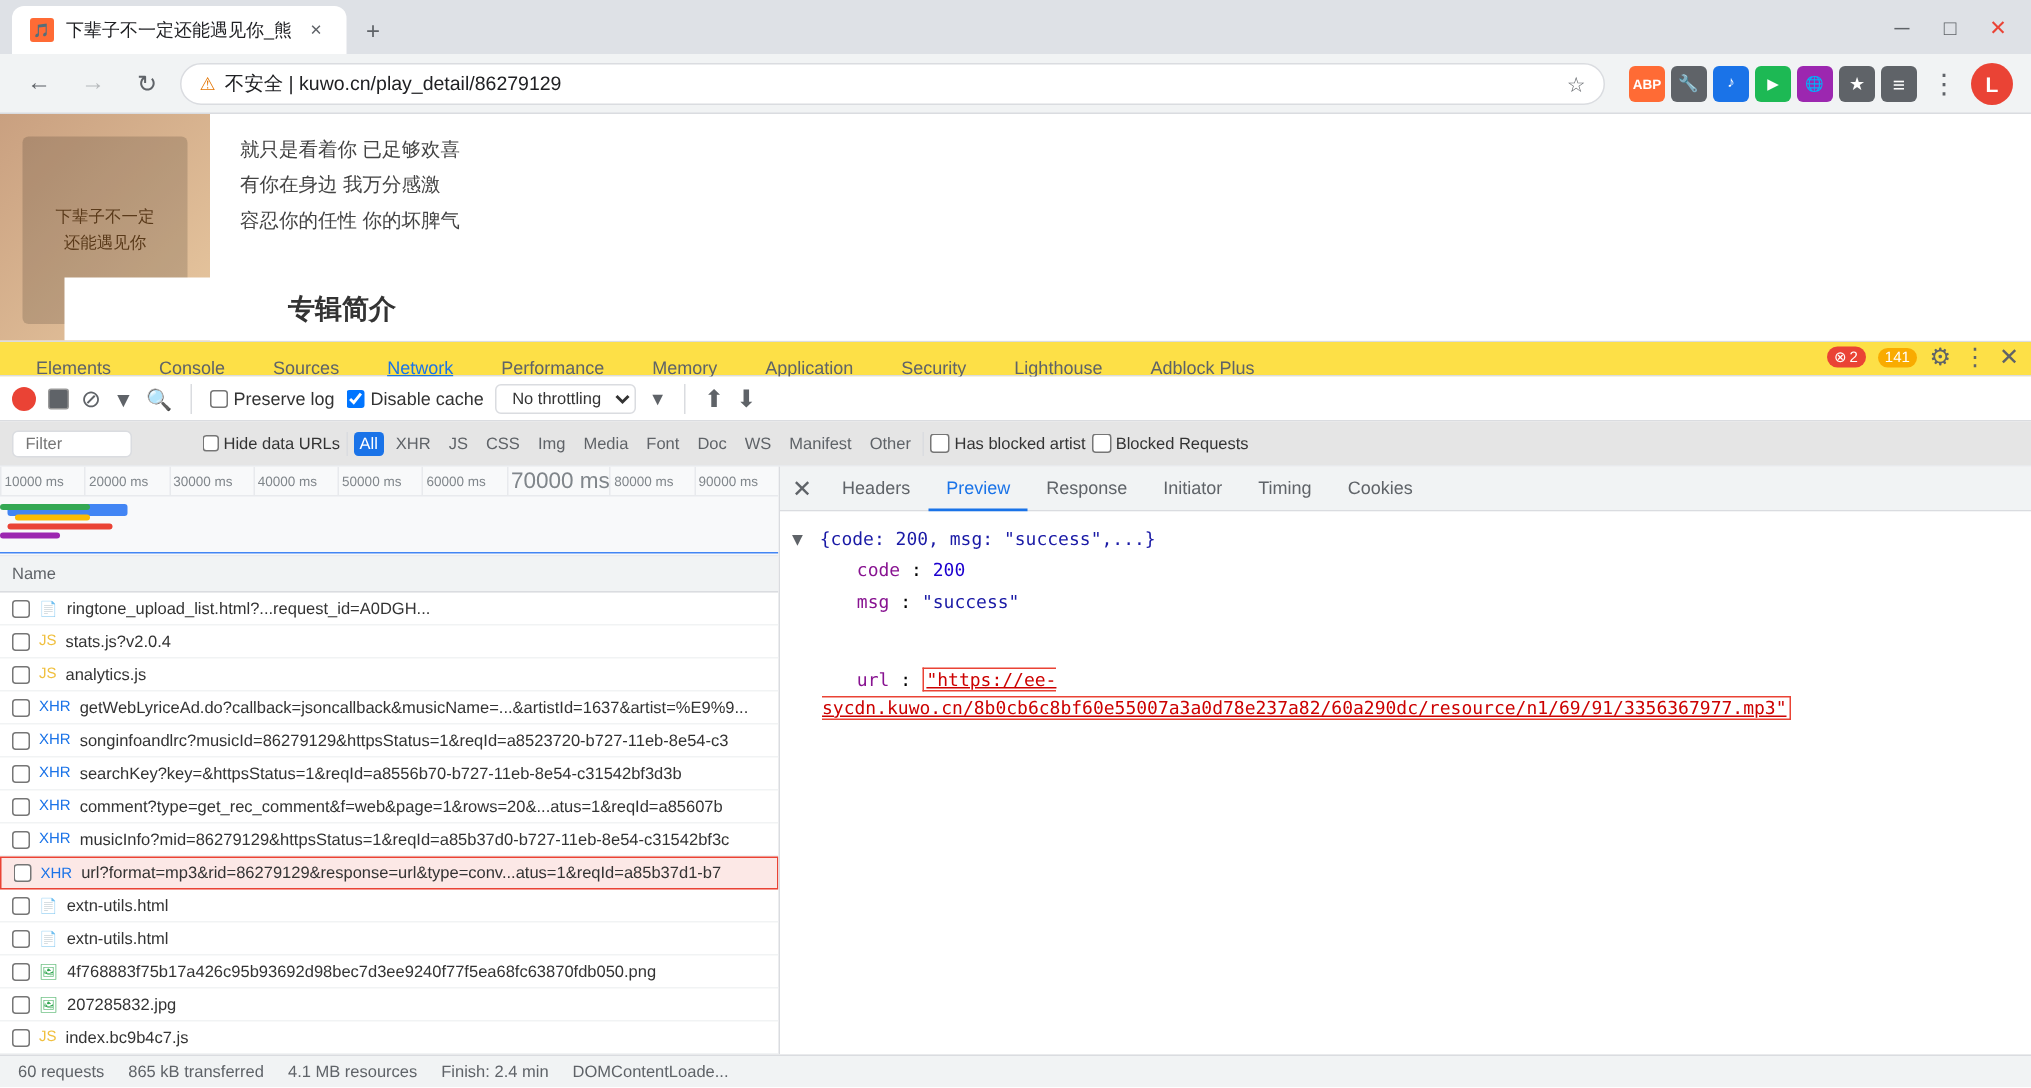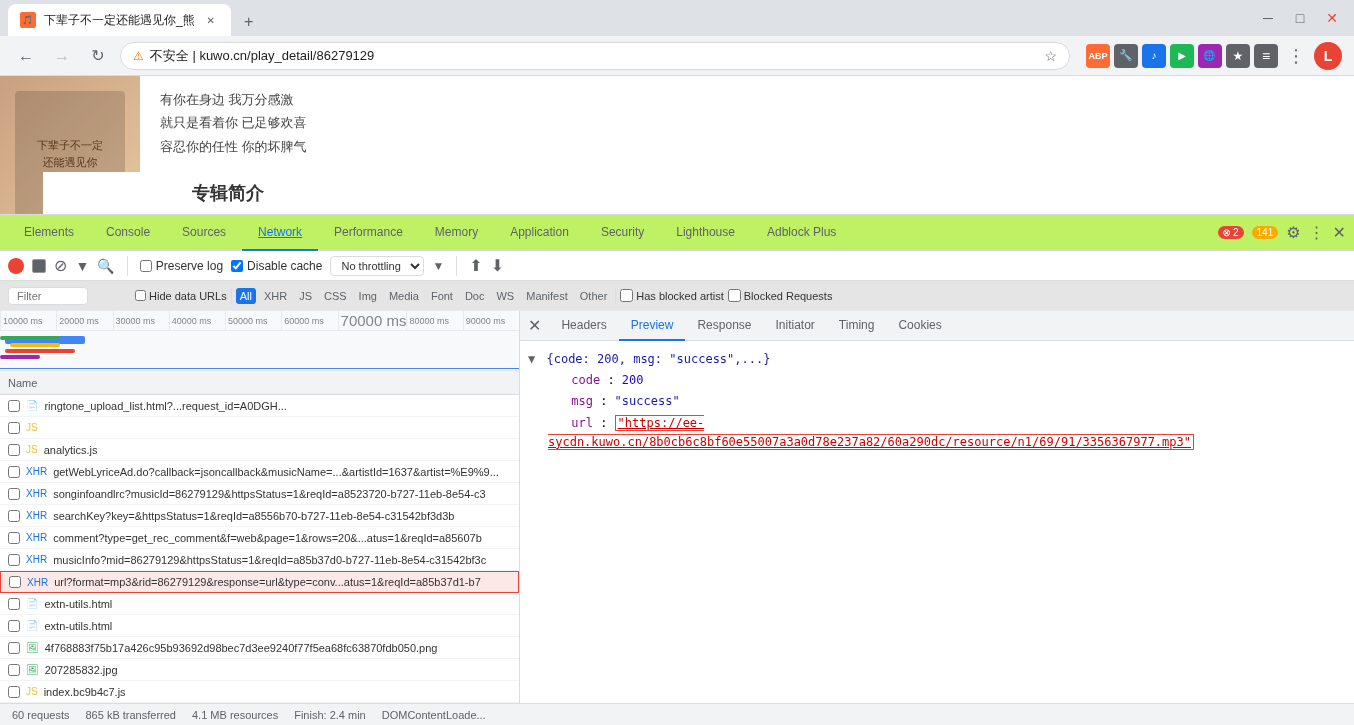--- a/index.html
+++ b/index.html
@@ -37,21 +37,21 @@
     
     .main-area { flex: 1; display: flex; flex-direction: column; overflow: hidden; }
 
     
     .page-content { height: 200px; background: #f8f9fa; display: flex; align-items: flex-start; padding: 0; overflow: hidden; position: relative; }
 
     
     .devtools { flex: 1; display: flex; flex-direction: column; border-top: 1px solid #dadce0; background: #fff; }
 
     
-    .devtools-header { display: flex; align-items: center; background: #bef264; border-bottom: 1px solid #dadce0; height: 36px; padding: 0 8px; }
+    .devtools-header { display: flex; align-items: flex-start; background: #fde047; border-bottom: 1px solid #dadce0; height: 23px; padding: 0 8px; }
     .devtools-tabs { display: flex; align-items: center; flex: 1; gap: 0; }
     .devtools-tab { padding: 0 16px; height: 36px; display: flex; align-items: center; font-size: 12px; color: #5f6368; cursor: pointer; border-bottom: 2px solid transparent; white-space: nowrap; }
     .devtools-tab.active { color: #1a73e8; border-bottom: 2px solid #1a73e8; text-decoration: underline; }
     .devtools-header-right { display: flex; align-items: center; gap: 8px; margin-left: auto; }
     .error-badge { background: #ea4335; color: white; border-radius: 10px; padding: 1px 5px; font-size: 10px; display: flex; align-items: center; gap: 2px; }
     .warn-badge { background: #f9ab00; color: white; border-radius: 10px; padding: 1px 5px; font-size: 10px; }
     .settings-icon { color: #5f6368; cursor: pointer; font-size: 16px; }
 
     
     .devtools-toolbar { display: flex; align-items: center; border-bottom: 1px solid #dadce0; height: 30px; padding: 0 8px; gap: 8px; background: #fff; }
@@ -177,22 +177,22 @@
 
     <div class="page-content">
       <div class="page-top" style="width:100%; height:155px; display:flex; overflow:hidden;">
 
         <div style="width:140px; height:155px; background:linear-gradient(135deg,#c9a080,#e8c8a0); display:flex; align-items:center; justify-content:center; flex-shrink:0; margin:0; position:relative;">
           <div style="width:110px; height:125px; background:rgba(0,0,0,0.15); border-radius:4px; display:flex; align-items:center; justify-content:center; text-align:center; font-size:11px; color:#5a3a1a; line-height:1.5;">下辈子不一定<br>还能遇见你</div>
         </div>
 
         <div style="flex:1; display:flex; flex-direction:column; padding:12px 20px; gap:10px; background:#fff;">
           <div class="lyrics-content">
+            <div>就只是看着你 已足够欢喜</div>
             <div>有你在身边 我万分感激</div>
-            <div>就只是看着你 已足够欢喜</div>
             <div>容忍你的任性 你的坏脾气</div>
           </div>
         </div>
 
       </div>
 
       <div class="intro-section" style="position:absolute; bottom:0; left:0; width:370px; height:42px; display:flex; align-items:center; justify-content:center; background:#fff;">
         <div class="intro-title">专辑简介</div>
       </div>
     </div>
@@ -316,20 +316,21 @@
 
             <div class="request-item">
               <input type="checkbox" class="req-checkbox" style="">
               <span style="color:#e44d26; font-size:10px;">📄</span>
               <span class="req-name">ringtone_upload_list.html?...request_id=A0DGH...</span>
             </div>
 
             <div class="request-item">
               <input type="checkbox" class="req-checkbox" style="">
               <span style="color:#f0c040; font-size:10px;">JS</span>
+              <span class="req-name">stats.js?v2.0.4</span>
             </div>
 
             <div class="request-item">
               <input type="checkbox" class="req-checkbox" style="">
               <span style="color:#f0c040; font-size:10px;">JS</span>
               <span class="req-name">analytics.js</span>
             </div>
 
             <div class="request-item">
               <input type="checkbox" class="req-checkbox" style="">
@@ -422,21 +423,21 @@
               <span class="json-key">code</span>
               <span>: </span>
               <span class="json-number">200</span>
             </div>
             <div class="json-line" style="padding-left: 20px;">
               <span class="json-indent"></span>
               <span class="json-key">msg</span>
               <span>: </span>
               <span class="json-string">"success"</span>
             </div>
-            <div class="json-line" style="padding-left: 20px;">
+            <div class="json-line" style="padding-left: 20px; margin-top: 30px;">
               <span class="json-indent"></span>
               <span class="json-key">url</span>
               <span>: </span>
               <span class="json-url">"https://ee-sycdn.kuwo.cn/8b0cb6c8bf60e55007a3a0d78e237a82/60a290dc/resource/n1/69/91/3356367977.mp3"</span>
             </div>
           </div>
 
         </div>
       </div>
 

